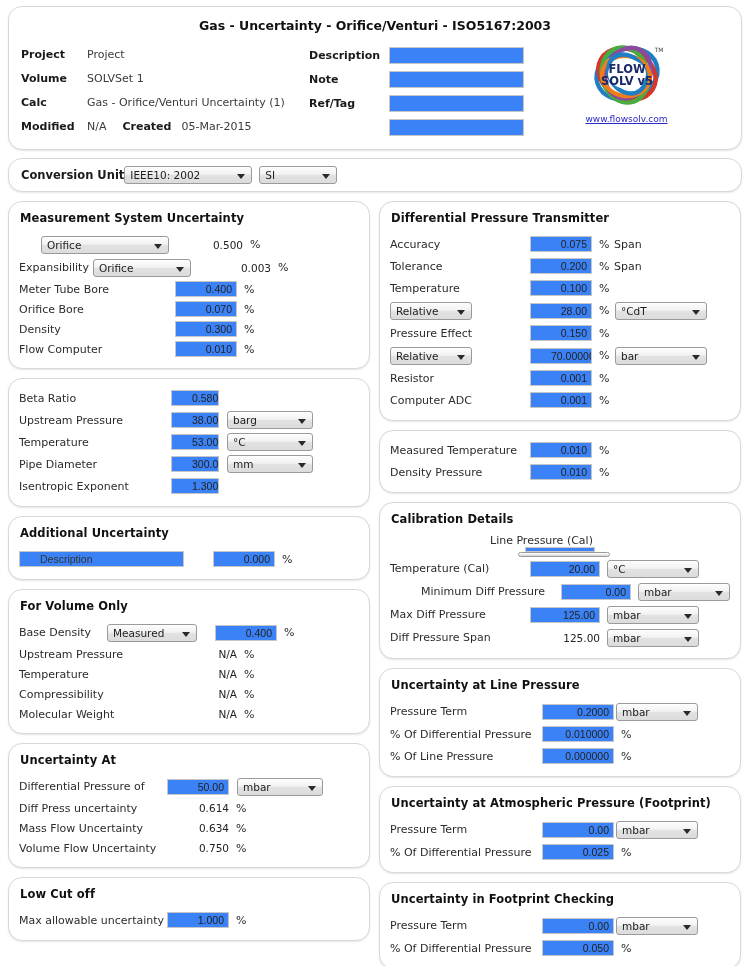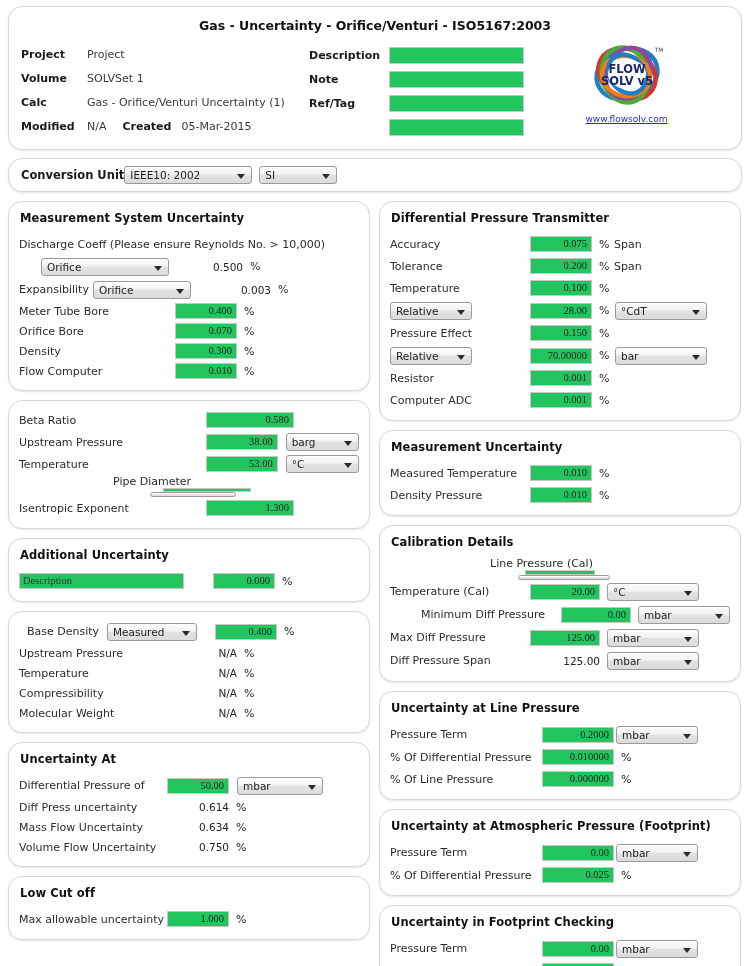--- a/index.html
+++ b/index.html
@@ -49,28 +49,28 @@
   .hdr-lbl { font-weight: bold; width: 66px; flex: none; font-size: 11px; }
   .hdr-val { color: #3a3a3a; font-size: 11px; }
   .hdr-lbl2 { font-weight: bold; margin-left: 16px; margin-right: 10px; font-size: 11px; }
 
   .hdr-field-row { display:flex; align-items:center; height: 24px; }
   .hdr-field-lbl { font-weight: bold; width: 80px; flex: none; font-size: 11px; }
 
   
   .inp {
     border: 1px solid #c6c6c6;
-    background: #22c55e;
+    background: #3b82f6;
     height: 16px;
     line-height: 14px;
-    font-family: Liberation Serif, serif;
+    font-family: Liberation Sans, sans-serif;
     font-size: 10.5px;
     color: #222;
     text-align: right;
-    padding: 0 4px 0 3px;
+    padding: 0 4px 0 20px;
     display: inline-block;
     white-space: nowrap;
     overflow: hidden;
   }
   .inp.txt { text-align: left; color: #333; }
   .hdr-inp { width: 212px; height: 17px; }
 
   
   .sel {
     position: relative;
@@ -109,24 +109,24 @@
   .colL { width: 362px; flex: none; }
   .colR { width: 362px; flex: none; }
 
   
   .L-lbl   { width: 156px; flex:none; }
   .L-inp   { width: 62px; }
   .L-ro    { width: 62px; }
   .L-pct   { width: 18px; text-align: left; padding-left: 7px; }
 
   .MP-lbl  { width: 152px; flex:none; }
-  .MP-inp  { width: 88px; margin-left: 35px; }
+  .MP-inp  { width: 48px; }
   .MP-sel  { width: 86px; margin-left: 8px; }
 
-  .FV-lbl  { width: 88px; flex:none;text-align:center; }
+  .FV-lbl  { width: 88px; flex:none; }
 
   .UA-lbl  { width: 148px; flex:none; }
   .UA-inp  { width: 62px; }
   .UA-sel  { width: 86px; margin-left: 8px; }
 
   .LC-lbl  { width: 148px; flex:none; }
 
   
   .R-lbl   { width: 140px; flex:none; }
   .R-inp   { width: 62px; }
@@ -227,23 +227,20 @@
       <span class="sel" style="width:78px; margin-left:7px;">SI</span>
     </div>
   </div>
 
   <div class="cols">
 
     <div class="colL">
 
       <div class="panel">
         <div class="panel-title">Measurement System Uncertainty</div>
-        <div class="row" style="height:22px;">
-          <span class="lbl">Discharge Coeff (Please ensure Reynolds No. &gt; 10,000)</span>
-        </div>
         <div class="row" style="height:23px;">
           <span style="width:22px;flex:none;"></span>
           <span class="sel" style="width:128px;">Orifice</span>
           <span class="ro" style="width:62px; margin-left:12px;">0.500</span>
           <span class="unit L-pct">%</span>
         </div>
         <div class="row" style="height:23px;">
           <span class="lbl" style="width:74px;flex:none;">Expansibility</span>
           <span class="sel" style="width:98px;">Orifice</span>
           <span class="ro" style="width:62px; margin-left:18px;">0.003</span>
@@ -279,41 +276,42 @@
         <div class="row" style="height:22px;">
           <span class="lbl MP-lbl">Upstream Pressure</span>
           <span class="inp MP-inp">38.00</span>
           <span class="sel MP-sel">barg</span>
         </div>
         <div class="row" style="height:22px;">
           <span class="lbl MP-lbl">Temperature</span>
           <span class="inp MP-inp">53.00</span>
           <span class="sel MP-sel">°C</span>
         </div>
-        <div class="row" style="height:22px;flex-direction:column;">
+        <div class="row" style="height:22px;">
           <span class="lbl MP-lbl">Pipe Diameter</span>
           <span class="inp MP-inp">300.00</span>
           <span class="sel MP-sel">mm</span>
         </div>
         <div class="row" style="height:22px;">
           <span class="lbl MP-lbl">Isentropic Exponent</span>
           <span class="inp MP-inp">1.300</span>
         </div>
       </div>
 
       <div class="panel">
         <div class="panel-title">Additional Uncertainty</div>
         <div class="row" style="height:22px;">
           <span class="inp txt" style="width:165px;" placeholder="Description">Description</span>
           <span class="inp" style="width:62px; margin-left:29px;">0.000</span>
           <span class="unit L-pct">%</span>
         </div>
       </div>
 
       <div class="panel">
+        <div class="panel-title">For Volume Only</div>
         <div class="row" style="height:23px;">
           <span class="lbl FV-lbl">Base Density</span>
           <span class="sel" style="width:90px;">Measured</span>
           <span class="inp" style="width:62px; margin-left:18px;">0.400</span>
           <span class="unit L-pct">%</span>
         </div>
         <div class="row">
           <span class="lbl L-lbl">Upstream Pressure</span>
           <span class="ro L-ro">N/A</span>
           <span class="unit L-pct">%</span>
@@ -415,21 +413,20 @@
           <span class="unit R-pct">%</span>
         </div>
         <div class="row" style="height:22px;">
           <span class="lbl R-lbl">Computer ADC</span>
           <span class="inp R-inp">0.001</span>
           <span class="unit R-pct">%</span>
         </div>
       </div>
 
       <div class="panel">
-        <div class="panel-title">Measurement Uncertainty</div>
         <div class="row" style="height:22px;">
           <span class="lbl R-lbl">Measured Temperature</span>
           <span class="inp R-inp">0.010</span>
           <span class="unit R-pct">%</span>
         </div>
         <div class="row" style="height:22px;">
           <span class="lbl R-lbl">Density Pressure</span>
           <span class="inp R-inp">0.010</span>
           <span class="unit R-pct">%</span>
         </div>

